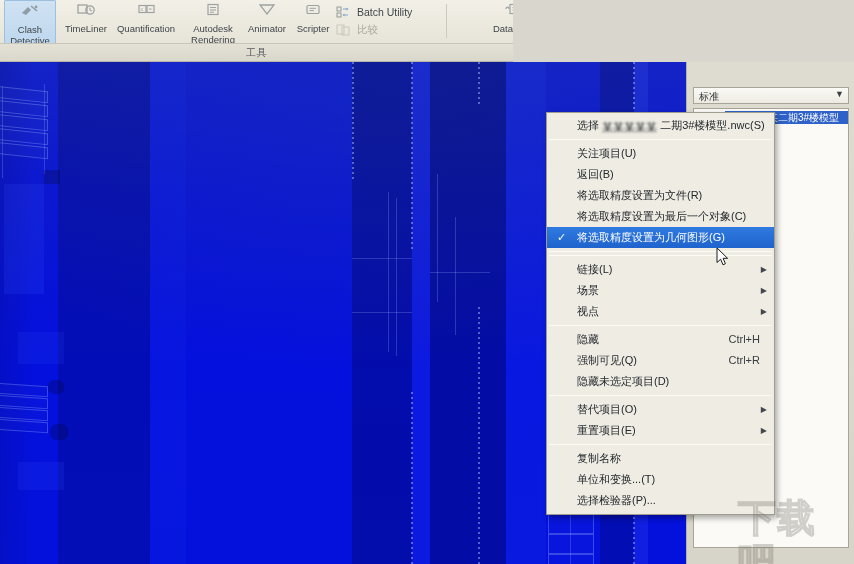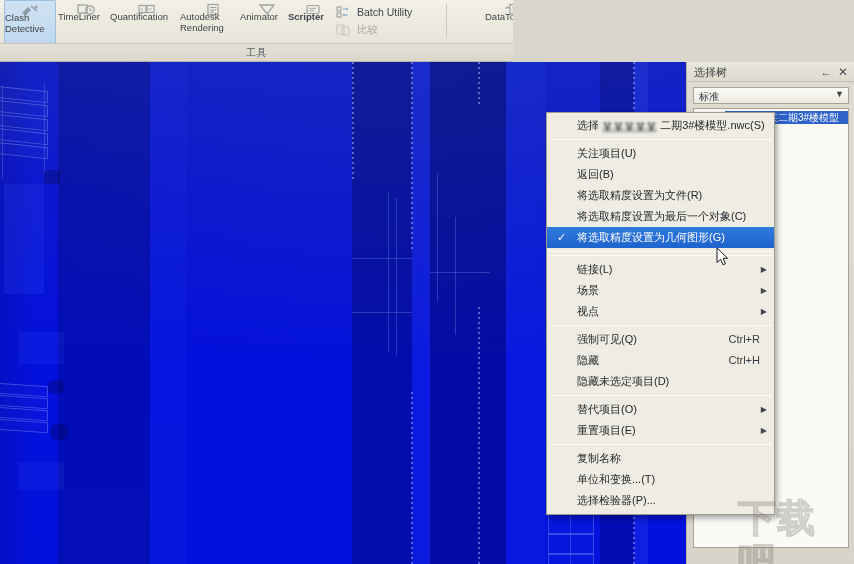--- a/index.html
+++ b/index.html
@@ -22,23 +22,23 @@
   #ribbon {
     position: absolute; left: 0; top: 0;
     width: 513px; height: 44px;
     background: linear-gradient(180deg,#f2f0e7 0%, #eceadf 55%, #e6e3d8 100%);
     border-bottom: 1px solid #c9c6b9;
     overflow: hidden;
   }
   .rb-big {
     position: absolute; top: 0;
     width: 52px; height: 44px;
-    text-align: left;
+    text-align: center;
     font-size: 9.5px; color: #3f4448; line-height: 11px;
-    padding-top: 11px;
+    padding-top: 23px;
   }
   .rb-big.active {
     background: linear-gradient(180deg,#cfe2f3 0%, #bfd8ee 100%);
     border: 1px solid #9dc0de;
     border-radius: 1px;
   }
   .rb-icon {
     position: absolute; left: 50%; top: 2px;
     transform: translateX(-50%);
     width: 22px; height: 15px;
@@ -321,21 +321,21 @@
     <div class="rb-big" style="left:240px; width:54px;">
       <span class="rb-icon">
         <svg viewBox="0 0 22 15" width="22" height="15">
             <path d="M4 3 L18 3 L11 12 Z" fill="none" stroke="#6d7477" stroke-width="1.3"></path>
           </svg>
       </span>
       <span class="rb-lbl">Animator</span>
       <span class="rb-lbl2"></span>
     </div>
 
-    <div class="rb-big" style="left:288px; width:50px;font-weight:bold;">
+    <div class="rb-big" style="left:288px; width:50px;">
       <span class="rb-icon">
         <svg viewBox="0 0 22 15" width="22" height="15">
             <rect x="5" y="3.5" width="12" height="8" rx="1" fill="none" stroke="#6d7477" stroke-width="1.2"></rect>
             <path d="M7.5 6.3 H14 M7.5 8.6 H12" stroke="#6d7477" stroke-width="1"></path>
           </svg>
       </span>
       <span class="rb-lbl">Scripter</span>
       <span class="rb-lbl2"></span>
     </div>
 
@@ -428,25 +428,20 @@
     <div class="slab l" style="left:18px; top:270px; width:46px; height:32px; opacity:.40;"></div>
 
     <div class="hbox" style="left:548px; top:452px; width:46px; height:20px;"></div>
     <div class="hbox" style="left:548px; top:472px; width:46px; height:20px;"></div>
     <div class="hbox" style="left:548px; top:492px; width:46px; height:18px;"></div>
     <div class="wire" style="left:570px; top:448px; width:1px; height:62px;"></div>
   </div>
 
   <div id="rightdock">
 
-    <div id="panel-header">
-      <span id="panel-title">选择树</span>
-      <span class="hdr-btn" id="pin-btn">←</span>
-      <span class="hdr-btn" id="close-btn">✕</span>
-    </div>
 
     <div id="combo">
       <span id="combo-value">标准</span>
       <span id="combo-arrow">▼</span>
     </div>
 
     <div id="tree">
       <div id="tree-row">
         <span id="tree-expander">+</span>
         <span id="tree-fileicon"></span>
@@ -469,22 +464,22 @@
         <div class="mi"><span>返回(B)</span></div>
         <div class="mi"><span>将选取精度设置为文件(R)</span></div>
         <div class="mi"><span>将选取精度设置为最后一个对象(C)</span></div>
         <div class="mi hl"><span class="check">✓</span><span>将选取精度设置为几何图形(G)</span></div>
         <div class="msep"></div>
         <div class="msep"></div>
         <div class="mi"><span>链接(L)</span><span class="submenu-arrow">▶</span></div>
         <div class="mi"><span>场景</span><span class="submenu-arrow">▶</span></div>
         <div class="mi"><span>视点</span><span class="submenu-arrow">▶</span></div>
         <div class="msep"></div>
+        <div class="mi"><span>隐藏</span><span class="accel">Ctrl+H</span></div>
         <div class="mi"><span>强制可见(Q)</span><span class="accel">Ctrl+R</span></div>
-        <div class="mi"><span>隐藏</span><span class="accel">Ctrl+H</span></div>
         <div class="mi"><span>隐藏未选定项目(D)</span></div>
         <div class="msep"></div>
         <div class="mi"><span>替代项目(O)</span><span class="submenu-arrow">▶</span></div>
         <div class="mi"><span>重置项目(E)</span><span class="submenu-arrow">▶</span></div>
         <div class="msep"></div>
         <div class="mi"><span>复制名称</span></div>
         <div class="mi"><span>单位和变换...(T)</span></div>
         <div class="mi"><span>选择检验器(P)...</span></div>
       </div>
   </div>

